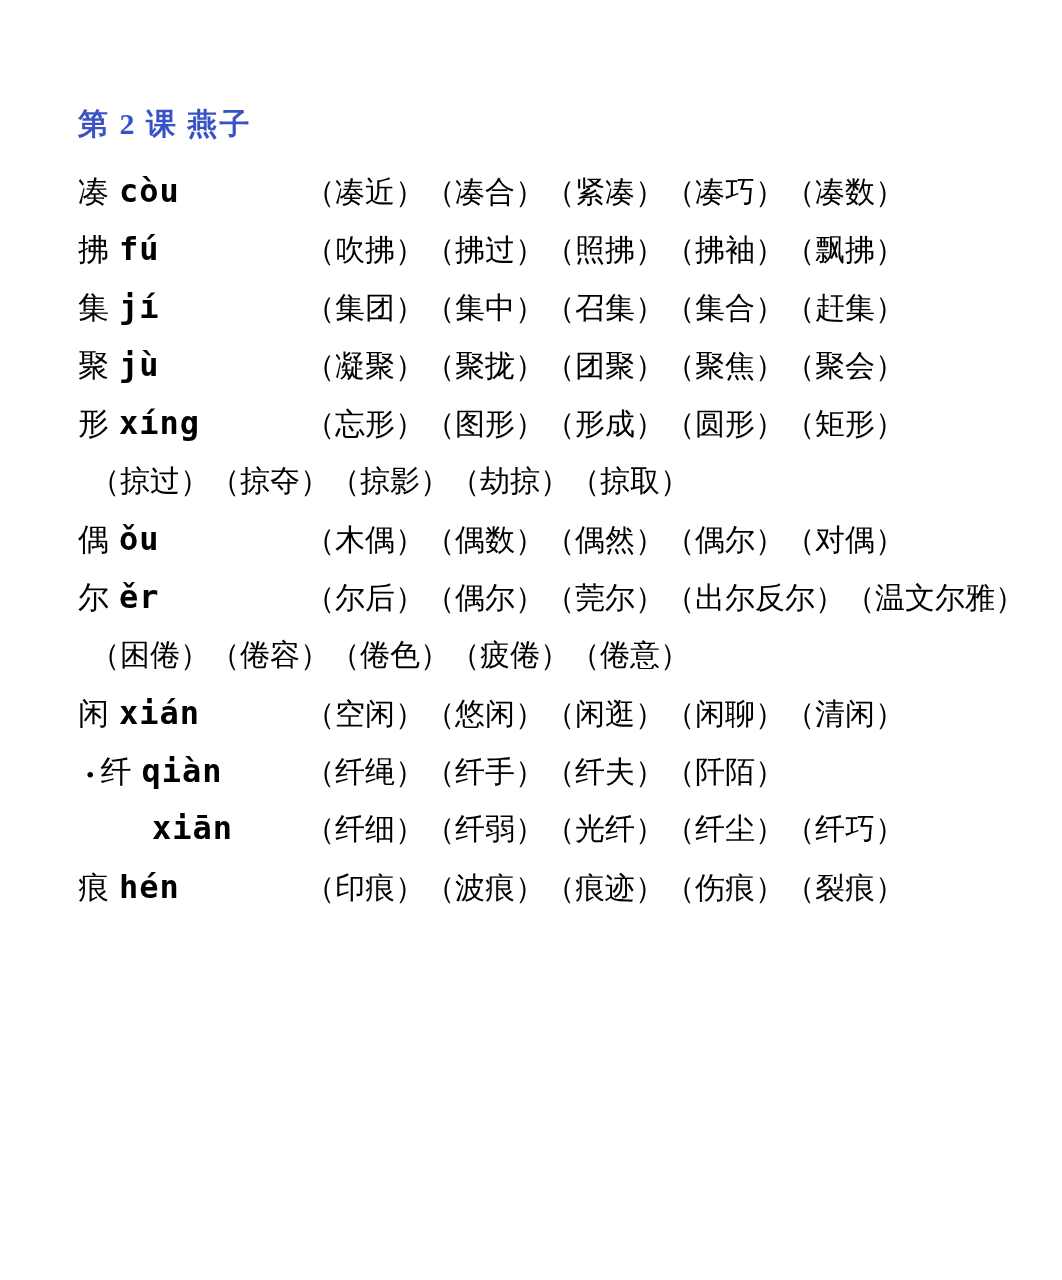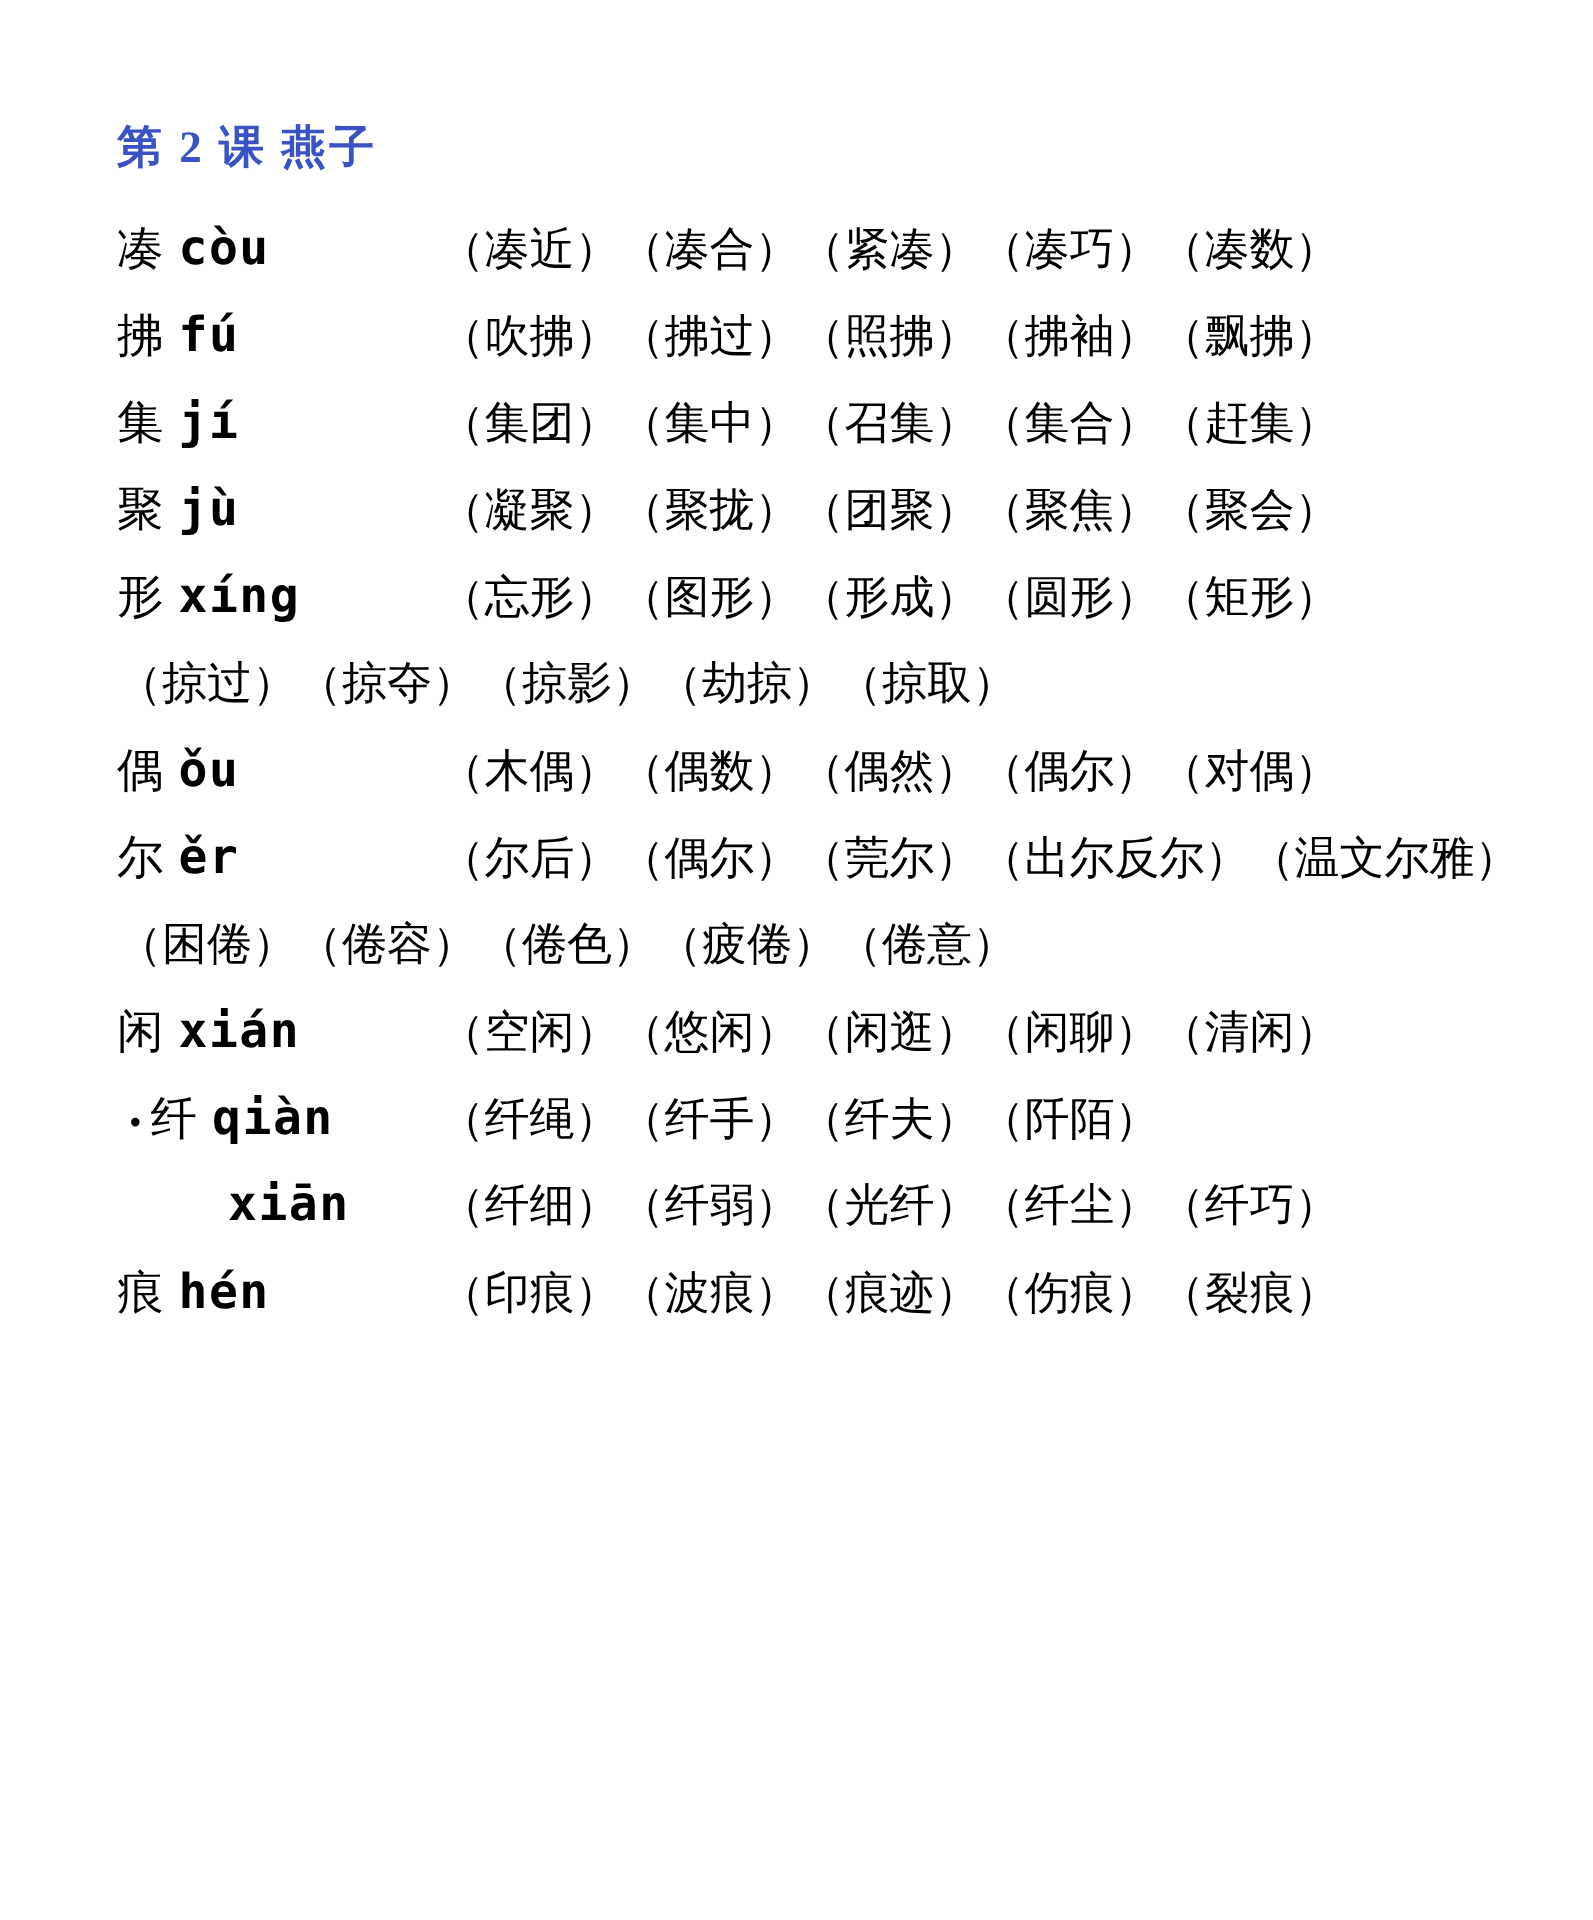--- a/index.html
+++ b/index.html
@@ -9,21 +9,21 @@
   }
   body {
     width: 1062px;
     height: 1280px;
     font-family: "Liberation Serif", "DejaVu Serif", serif;
     color: #000000;
     position: relative;
     overflow: hidden;
   }
   .page {
-    padding: 78px 60px 0 78px;
+    padding: 104px 60px 0 78px;
     box-sizing: border-box;
   }
   .doc-title {
     color: #3a53c4;
     font-size: 30px;
     font-weight: bold;
     letter-spacing: 2px;
     margin: 0 0 26px 0;
     font-family: "Liberation Serif", "DejaVu Serif", serif;
   }
@@ -61,20 +61,21 @@
     vertical-align: middle;
   }
   .head.indented {
     padding-left: 74px;
   }
   .words {
     font-size: 30px;
     letter-spacing: 0px;
     white-space: nowrap;
     font-family: "Liberation Serif", "DejaVu Serif", serif;
+    margin-left: 12px;
   }
 </style>
 </head>
 <body>
 
 <div class="page">
 
   <h1 class="doc-title" style="color: rgb(58, 83, 196);">第 2 课  燕子</h1>
 
   <div>

